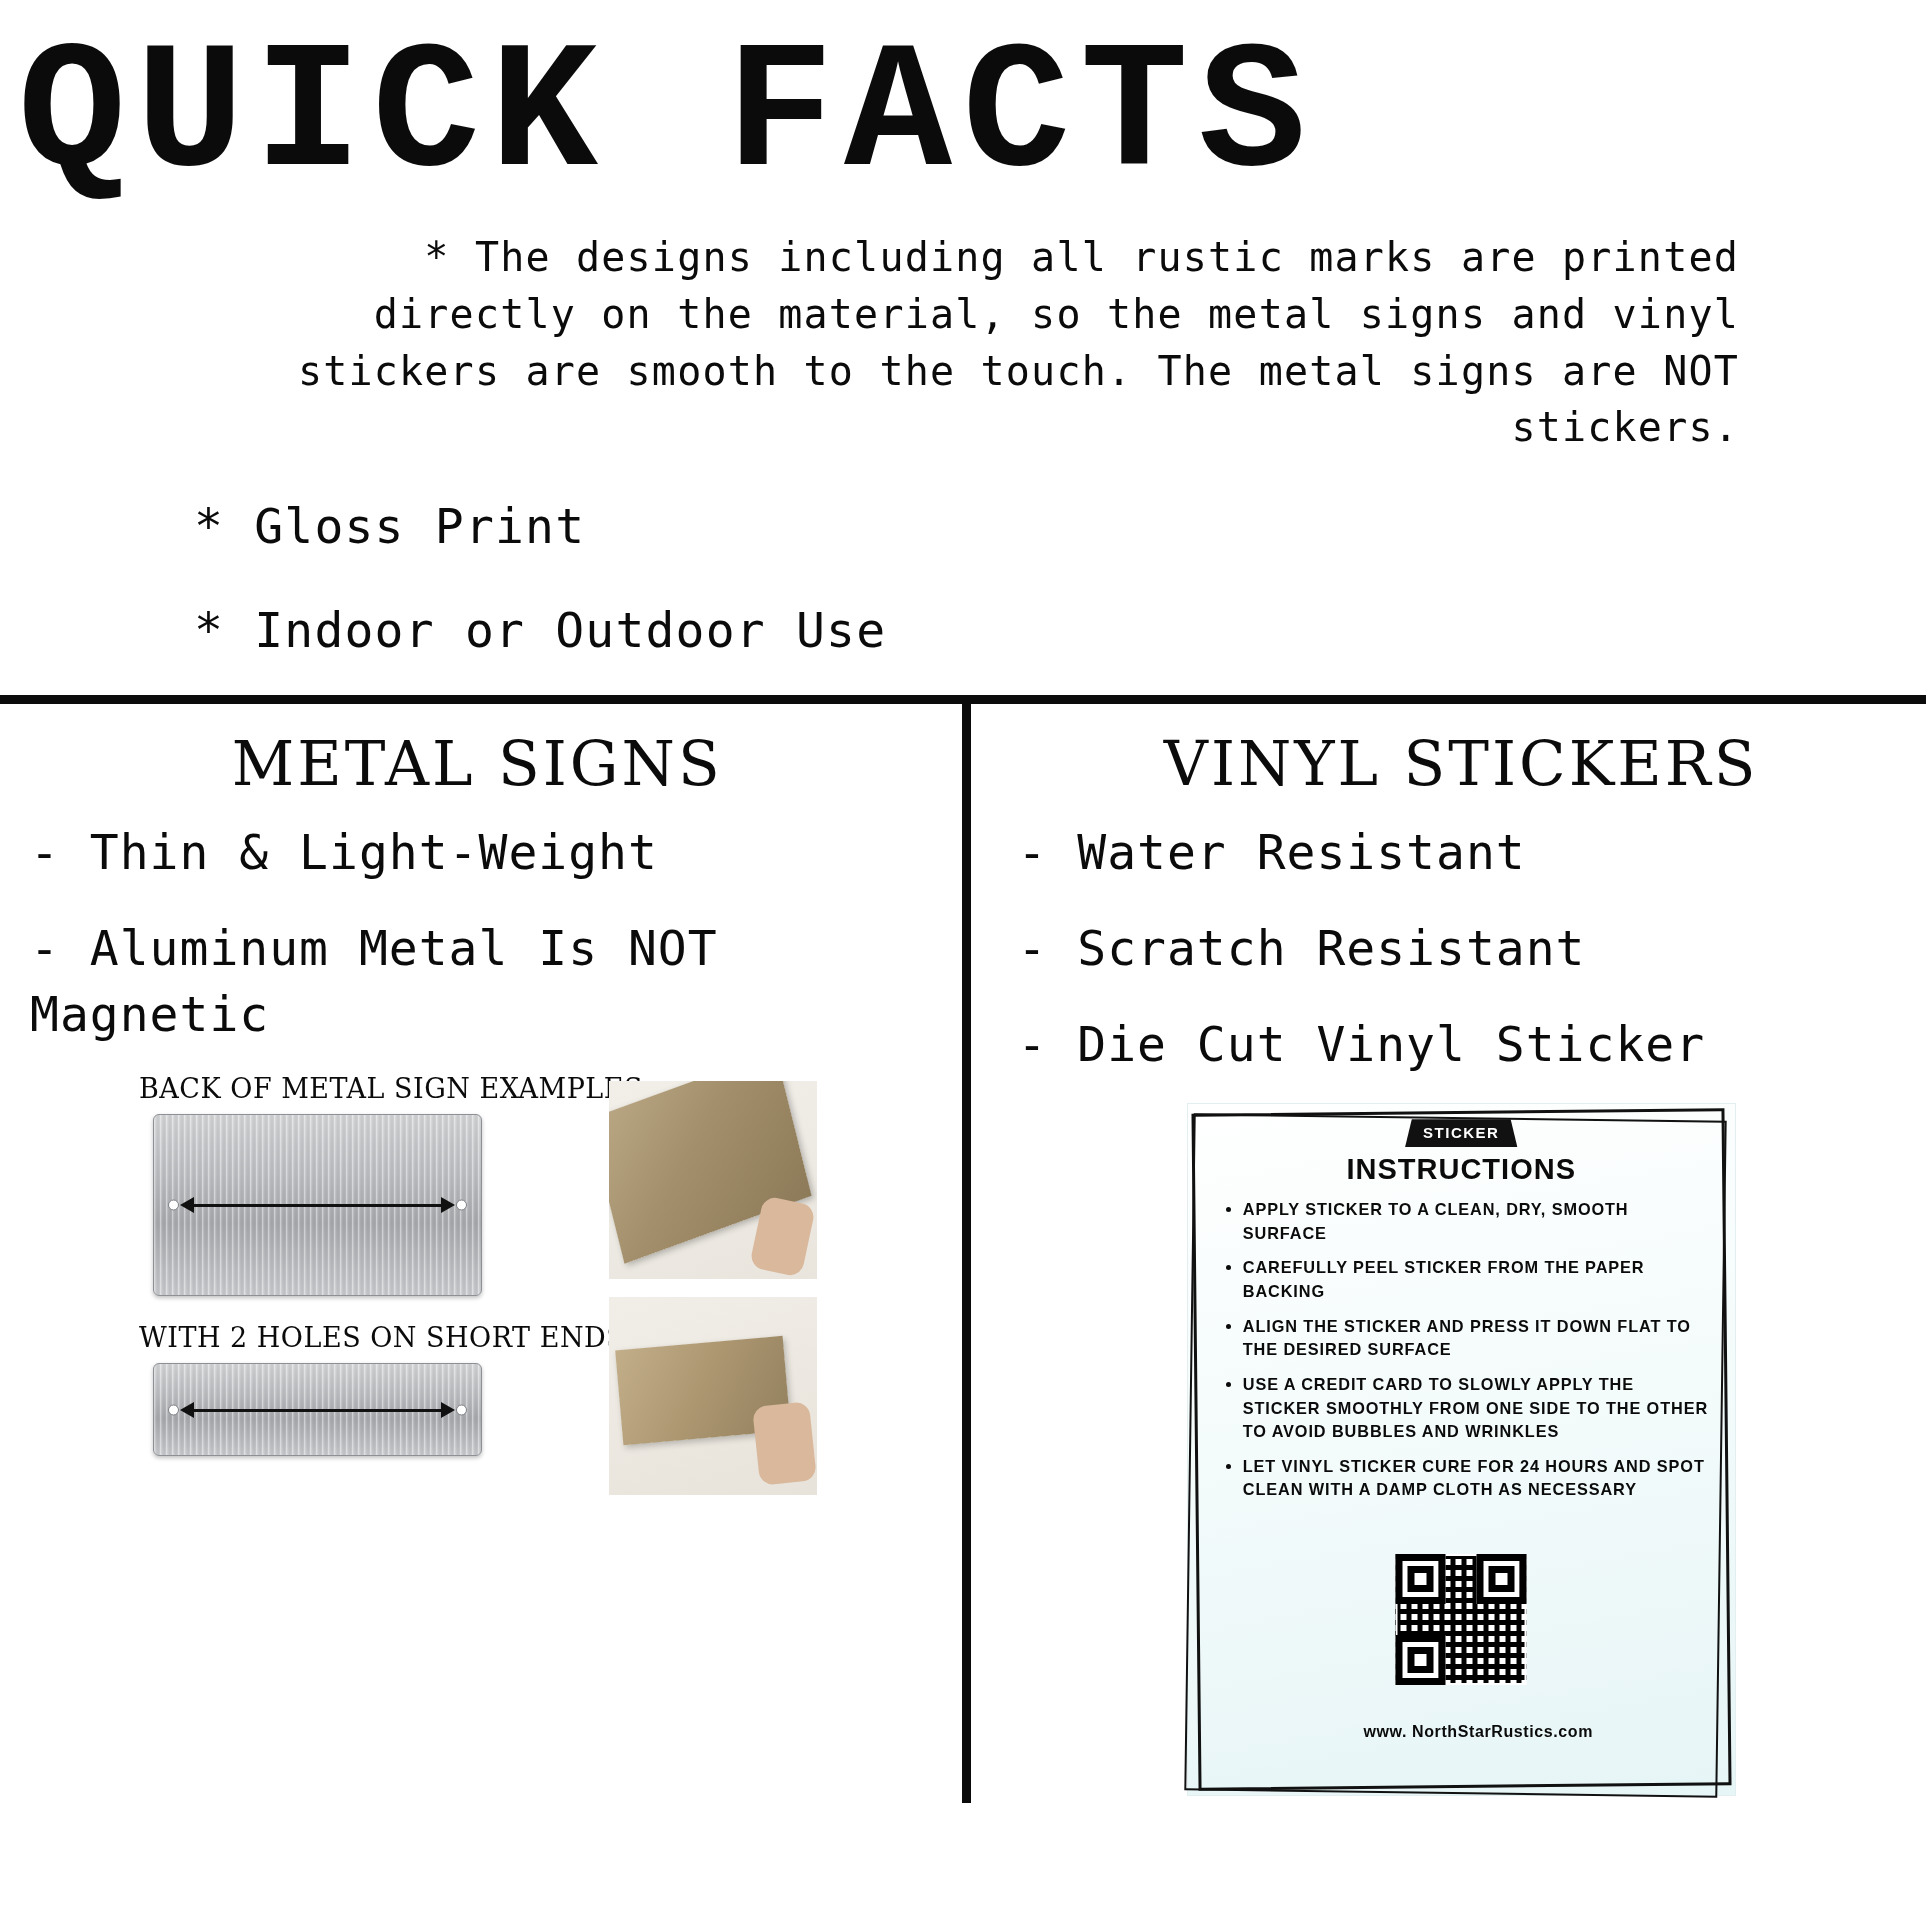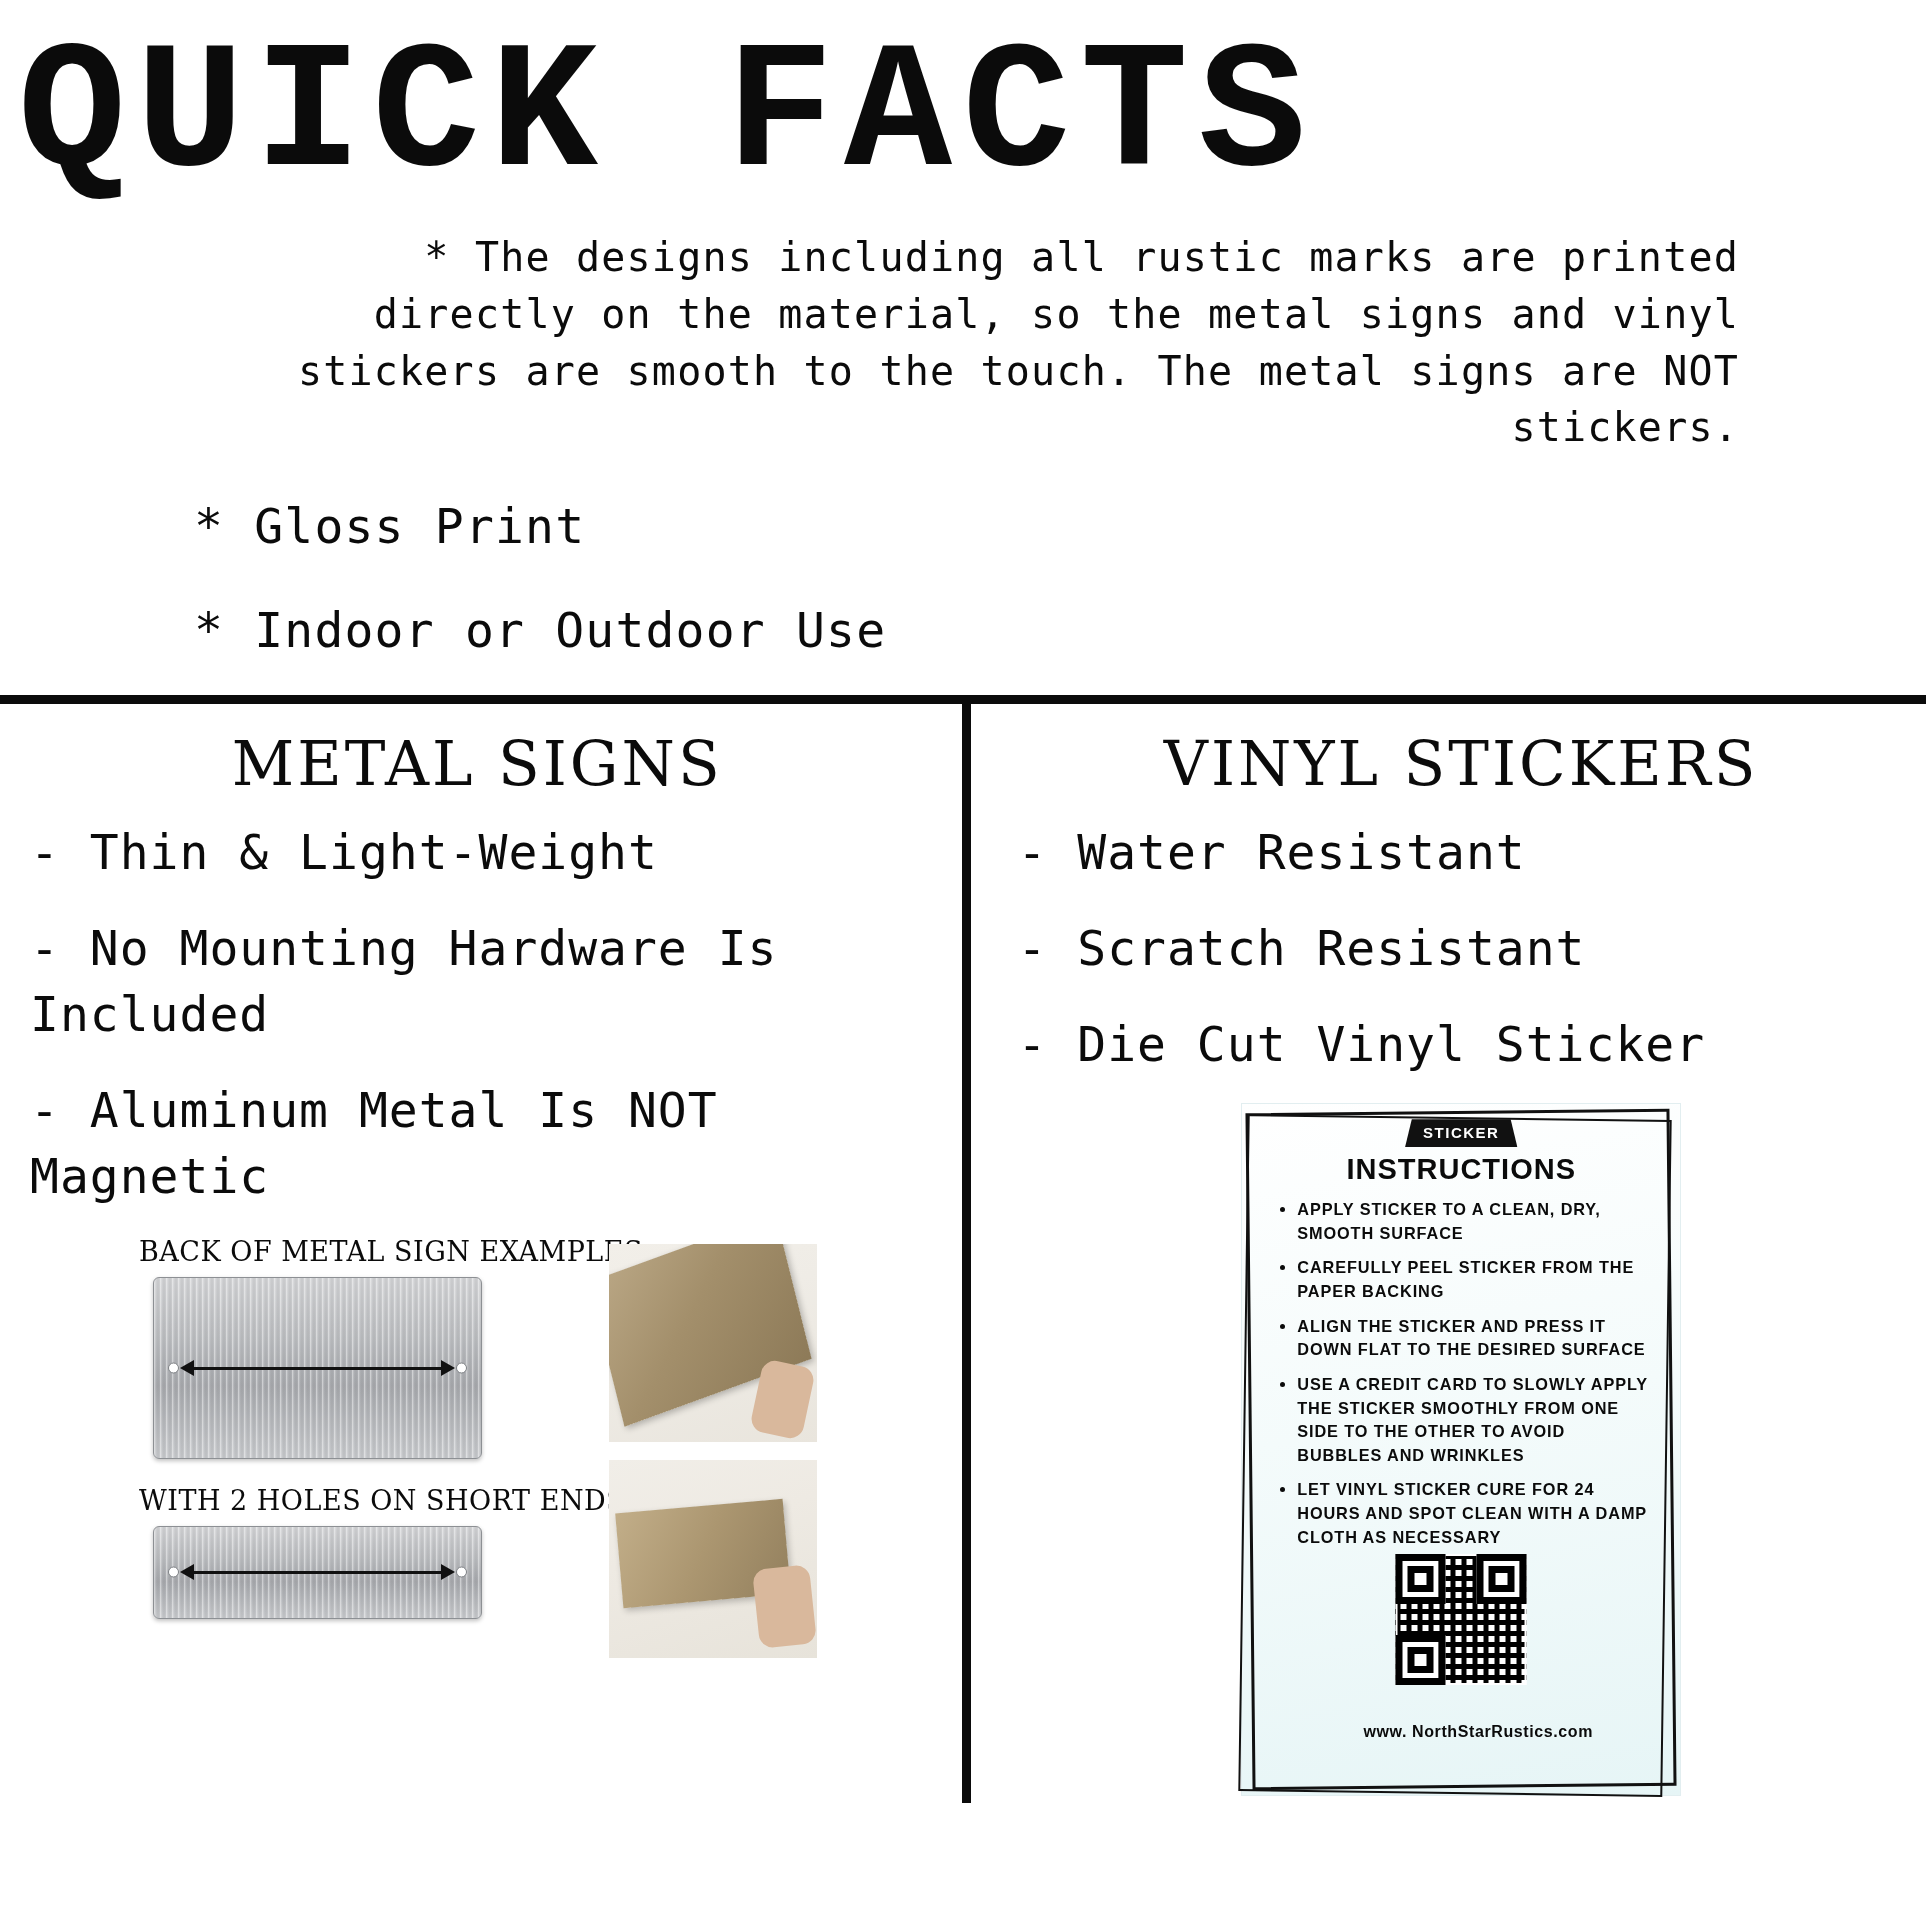--- a/index.html
+++ b/index.html
@@ -204,21 +204,21 @@
     background: #d9b89c;
     border-radius: 14px;
   }
   .hand-top { right: 8px; top: 119px; width: 53px; height: 73px; transform: rotate(12deg); }
   .hand-bot { right: 4px; top: 107px; width: 57px; height: 79px; transform: rotate(-6deg); }
 
   
   .sticker-card-wrap {
     position: relative;
     margin: 4px auto 0 auto;
-    width: 440px;
+    width: 549px;
     height: 693px;
   }
   .sticker-card {
     position: absolute;
     inset: 0;
     background: linear-gradient(170deg,#ffffff 0%, #f4fbfb 45%, #e6f5f6 100%);
     box-shadow: 0 0 0 1px #e2eef0 inset;
   }
   .card-frame {
     position: absolute;
@@ -329,21 +329,20 @@
     </div>
   </div>
 
   <div class="divider-h"></div>
 
   <div class="bottom-section">
 
     <div class="col col-left">
       <div class="col-title">METAL SIGNS</div>
       <p class="bullet">- Thin &amp; Light-Weight</p>
-      <p class="bullet">- No Mounting Hardware Is Included</p>
       <p class="bullet tight">- Aluminum Metal Is NOT Magnetic</p>
 
       <div class="metal-visuals">
         <div class="metal-left-col">
           <div class="cap">BACK OF METAL SIGN EXAMPLES</div>
           <div class="plate plate-1">
             <span class="hole l"></span>
             <span class="hole r"></span>
             <span class="arrow-wrap">
               <span class="arrow-head left"></span>

